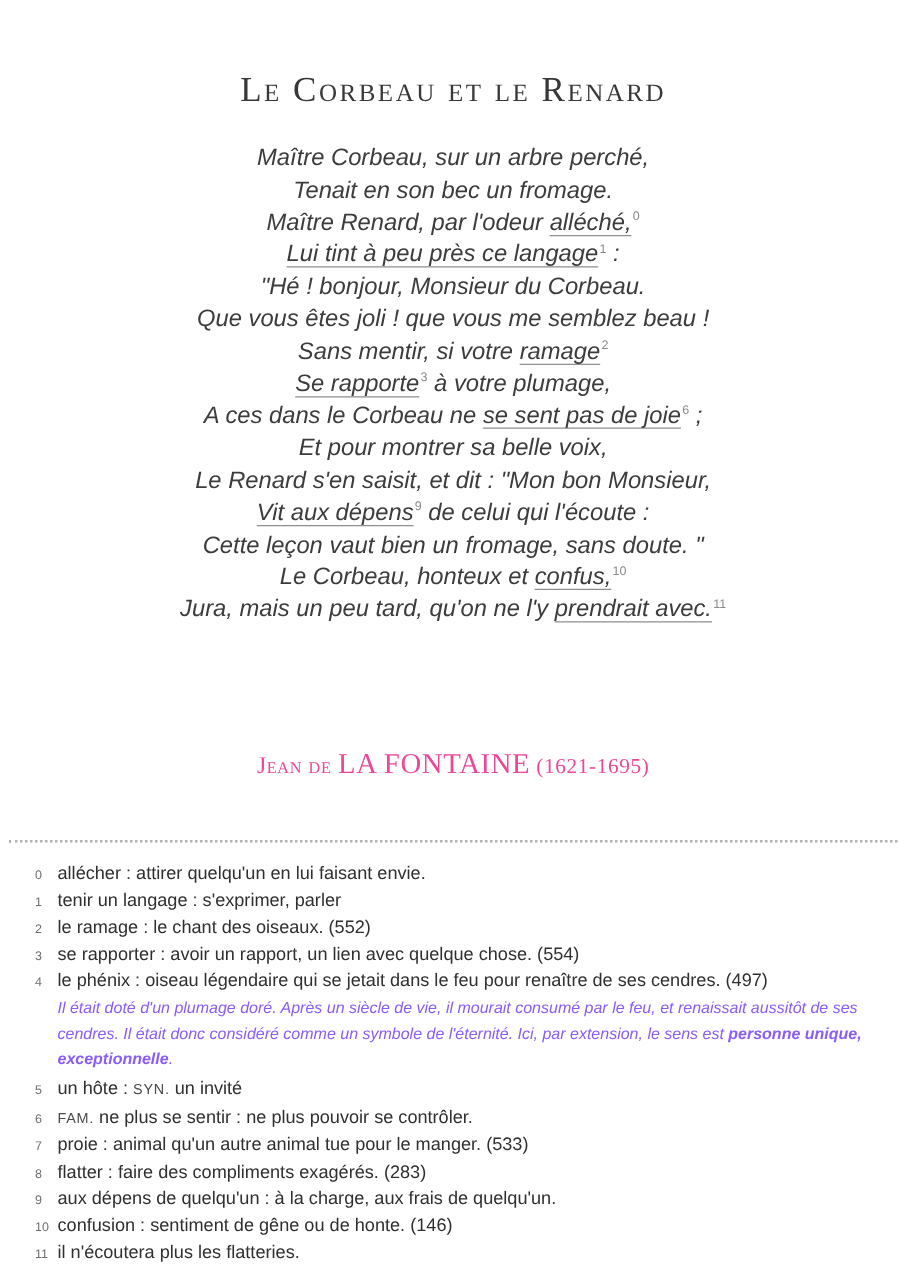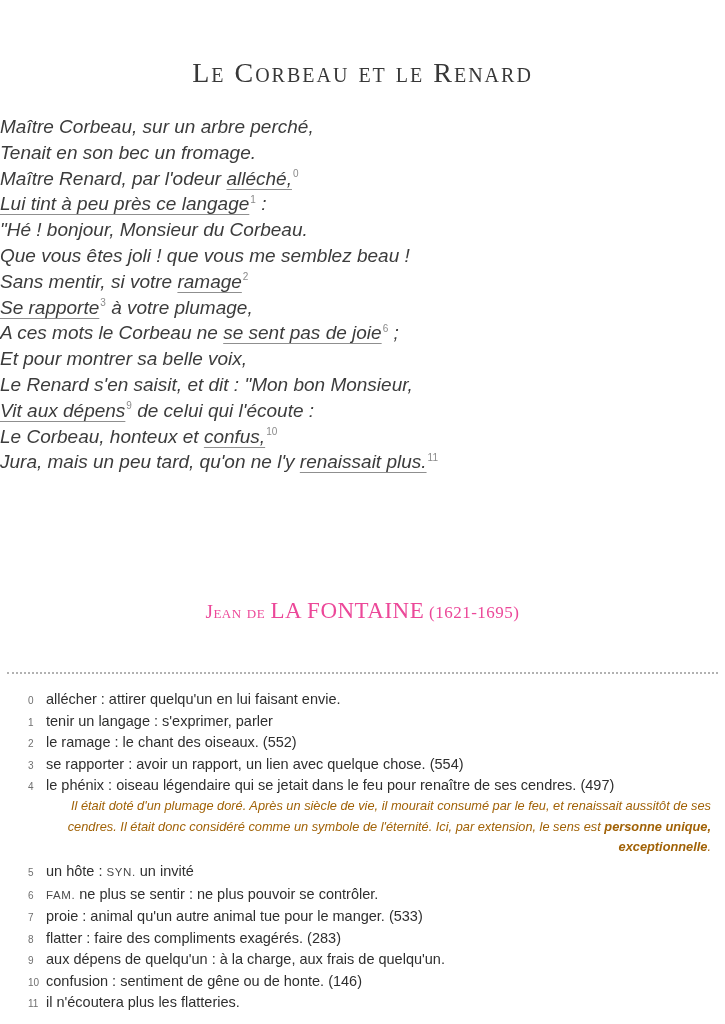--- a/index.html
+++ b/index.html
@@ -25,21 +25,21 @@
     font-size: 28px;
     letter-spacing: 2px;
     color: #383838;
   }
 
   
   .poem {
     position: absolute;
     top: 114px;
     left: 0; right: 0;
-    text-align: left;
+    text-align: center;
     font-style: italic;
     font-size: 19px;
     color: #3c3c3c;
   }
   .poem-line { line-height: 25.8px; min-height: 25.8px; }
   .u {
     text-decoration: underline;
     text-decoration-color: #8f8f8f;
     text-decoration-thickness: 1px;
     text-underline-offset: 4px;
@@ -92,47 +92,47 @@
     color: #6f6f6f;
     padding-top: 3px;
   }
   .fn-body { flex: 1; padding-right: 14px; line-height: 15px; }
   .sc { font-size: 11.5px; letter-spacing: 0.6px; color: #4a4a4a; }
   .fn-note {
     font-style: italic;
     font-size: 12.8px;
     line-height: 20.5px;
     margin-top: 3px;
-    color: #a16207;
-    text-align: right;
+    color: #8b5cf6;
   }
   .ib { font-weight: bold; }
 </style>
 </head>
 <body>
 
 <div class="page">
 
   <div class="title">Le Corbeau et le Renard</div>
 
   <div class="poem">
       <div class="poem-line"><span>Maître Corbeau, sur un arbre perché,</span></div>
       <div class="poem-line"><span>Tenait en son bec un fromage.</span></div>
       <div class="poem-line"><span>Maître Renard, par l'odeur </span><span class="u">alléché,</span><span class="sup">0</span></div>
       <div class="poem-line"><span class="u">Lui tint à peu près ce langage</span><span class="sup">1</span><span> :</span></div>
       <div class="poem-line"><span>"Hé ! bonjour, Monsieur du Corbeau.</span></div>
       <div class="poem-line"><span>Que vous êtes joli ! que vous me semblez beau !</span></div>
       <div class="poem-line"><span>Sans mentir, si votre </span><span class="u">ramage</span><span class="sup">2</span></div>
       <div class="poem-line"><span class="u">Se rapporte</span><span class="sup">3</span><span> à votre plumage,</span></div>
-      <div class="poem-line"><span>A ces mots le Corbeau ne </span><span class="u">se sent pas de joie</span><span class="sup">6</span><span> ;</span></div>
+      <div class="poem-line"><span>A ces dans le Corbeau ne </span><span class="u">se sent pas de joie</span><span class="sup">6</span><span> ;</span></div>
       <div class="poem-line"><span>Et pour montrer sa belle voix,</span></div>
       <div class="poem-line"><span>Le Renard s'en saisit, et dit : "Mon bon Monsieur,</span></div>
       <div class="poem-line"><span class="u">Vit aux dépens</span><span class="sup">9</span><span> de celui qui l'écoute :</span></div>
+      <div class="poem-line"><span>Cette leçon vaut bien un fromage, sans doute. "</span></div>
       <div class="poem-line"><span>Le Corbeau, honteux et </span><span class="u">confus,</span><span class="sup">10</span></div>
-      <div class="poem-line"><span>Jura, mais un peu tard, qu'on ne l'y </span><span class="u">renaissait plus.</span><span class="sup">11</span></div>
+      <div class="poem-line"><span>Jura, mais un peu tard, qu'on ne l'y </span><span class="u">prendrait avec.</span><span class="sup">11</span></div>
     </div>
 
   <div class="author">
     <span class="author-prefix">Jean de </span><span class="author-name">LA FONTAINE</span><span class="author-dates"> (1621-1695)</span>
   </div>
 
   <div class="divider"></div>
 
   <div class="footnotes">
       <div class="footnote">

